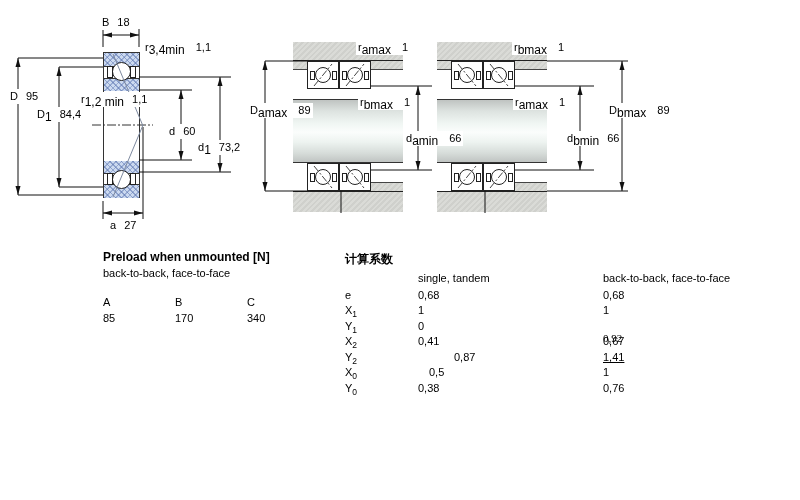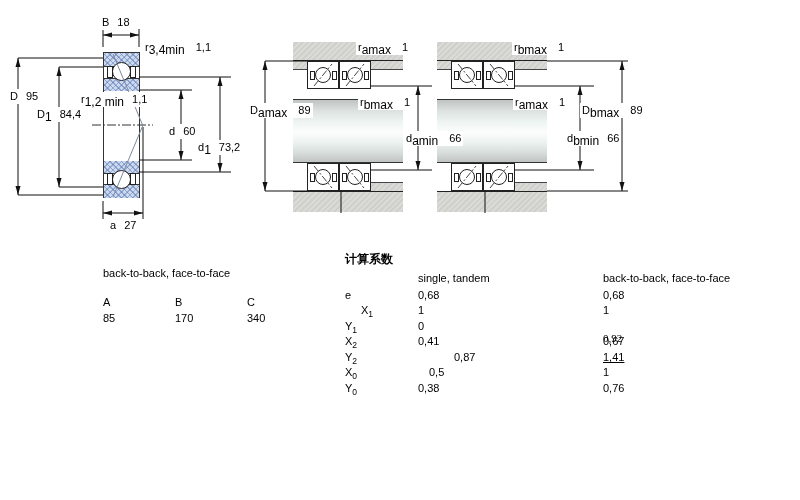--- a/index.html
+++ b/index.html
@@ -201,43 +201,44 @@
   <div class="dim-label" style="left:196px;top:140px;"><span>d</span><span class="sub">1</span><span class="val-sm">73,2</span></div>
   <div class="dim-label" style="left:108px;top:218px;"><span>a</span><span class="val-sm">27</span></div>
 
   <div class="dim-label" style="left:356px;top:40px;"><span>r</span><span class="sub">amax</span><span class="val">1</span></div>
   <div class="dim-label" style="left:248px;top:103px;"><span>D</span><span class="sub">amax</span><span class="val">89</span></div>
   <div class="dim-label" style="left:358px;top:95px;"><span>r</span><span class="sub">bmax</span><span class="val">1</span></div>
   <div class="dim-label" style="left:404px;top:131px;"><span>d</span><span class="sub">amin</span><span class="val">66</span></div>
 
   <div class="dim-label" style="left:512px;top:40px;"><span>r</span><span class="sub">bmax</span><span class="val">1</span></div>
   <div class="dim-label" style="left:513px;top:95px;"><span>r</span><span class="sub">amax</span><span class="val">1</span></div>
-  <div class="dim-label" style="left:580px;top:103px;text-align:right;"><span>D</span><span class="sub">bmax</span><span class="val">89</span></div>
+  <div class="dim-label" style="left:607px;top:103px;text-align:right;"><span>D</span><span class="sub">bmax</span><span class="val">89</span></div>
   <div class="dim-label" style="left:565px;top:131px;"><span>d</span><span class="sub">bmin</span><span class="val-sm">66</span></div>
 
   <div class="tbl" style="left:103px;top:250px;width:220px;height:80px;">
+    <div class="cell bold" style="left:0;top:0;">Preload when unmounted [N]</div>
     <div class="cell" style="left:0;top:17px;">back-to-back, face-to-face</div>
     <div class="cell" style="left:0;top:46px;">A</div>
     <div class="cell" style="left:72px;top:46px;">B</div>
     <div class="cell" style="left:144px;top:46px;">C</div>
     <div class="cell" style="left:0;top:62px;">85</div>
     <div class="cell" style="left:72px;top:62px;">170</div>
     <div class="cell" style="left:144px;top:62px;">340</div>
   </div>
 
   <div class="tbl" style="left:345px;top:251px;width:420px;height:150px;">
     <div class="cell bold" style="left:0;top:0;">计算系数</div>
     <div class="cell" style="left:73px;top:21px;">single, tandem</div>
     <div class="cell" style="left:258px;top:21px;">back-to-back, face-to-face</div>
 
     <div class="cell" style="left:0;top:38px;"><span>e</span><span class="sub"></span></div>
     <div class="cell" style="left:73px;top:38px;">0,68</div>
     <div class="cell" style="left:258px;top:38px;">0,68</div>
 
-    <div class="cell" style="left:0;top:53px;margin-left:16px;"><span>X</span><span class="sub">1</span></div>
+    <div class="cell" style="left:0;top:53px;"><span>X</span><span class="sub">1</span></div>
     <div class="cell" style="left:73px;top:53px;">1</div>
     <div class="cell" style="left:258px;top:53px;">1</div>
 
     <div class="cell" style="left:0;top:69px;"><span>Y</span><span class="sub">1</span></div>
     <div class="cell" style="left:73px;top:69px;">0</div>
     <div class="cell" style="left:258px;top:81px;font-family:Liberation Serif, serif;">0,92</div>
 
     <div class="cell" style="left:0;top:84px;"><span>X</span><span class="sub">2</span></div>
     <div class="cell" style="left:73px;top:84px;">0,41</div>
     <div class="cell" style="left:258px;top:84px;">0,67</div>

